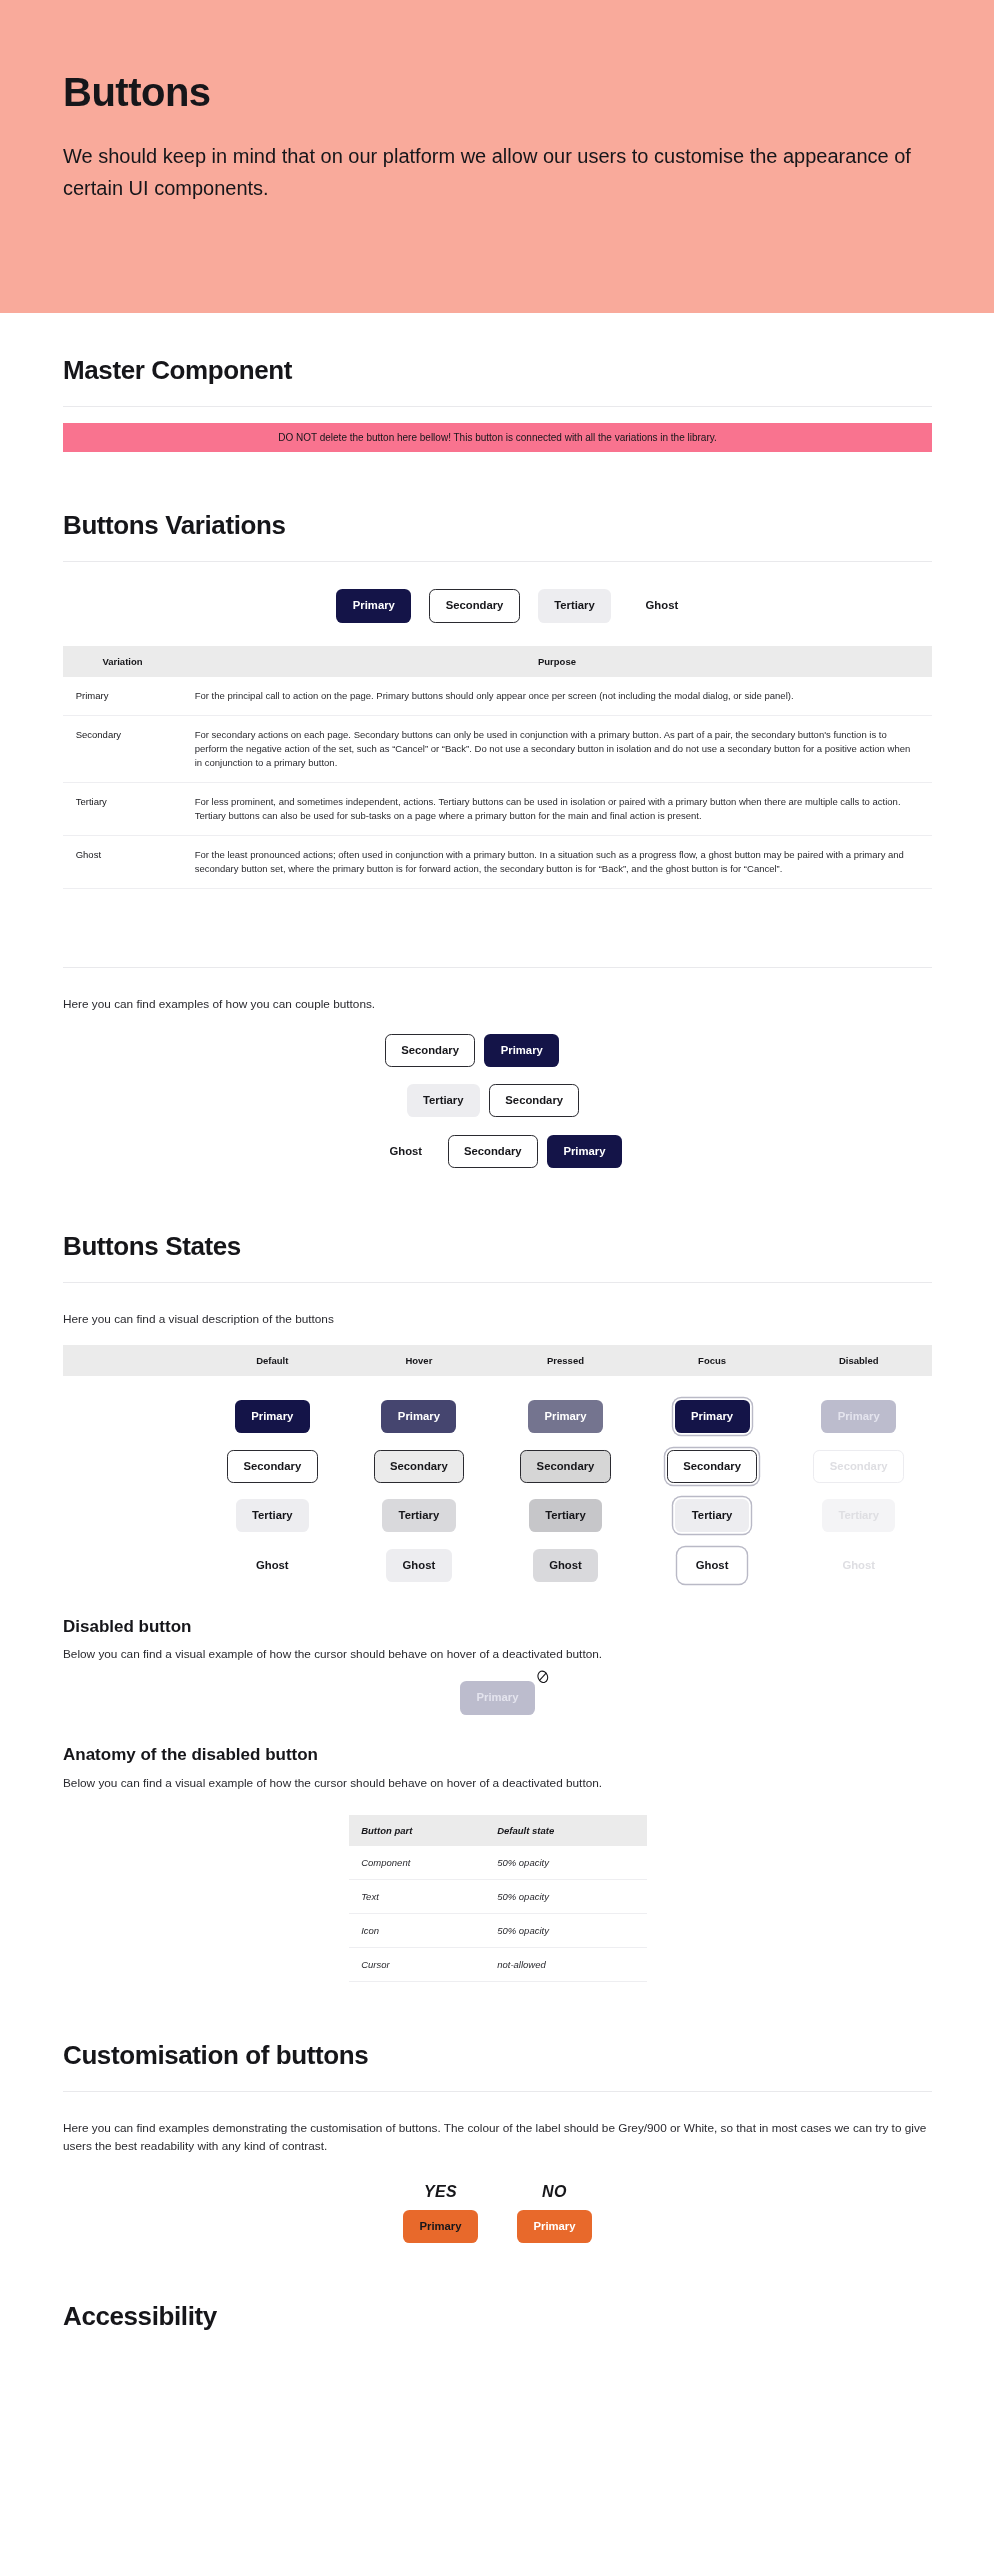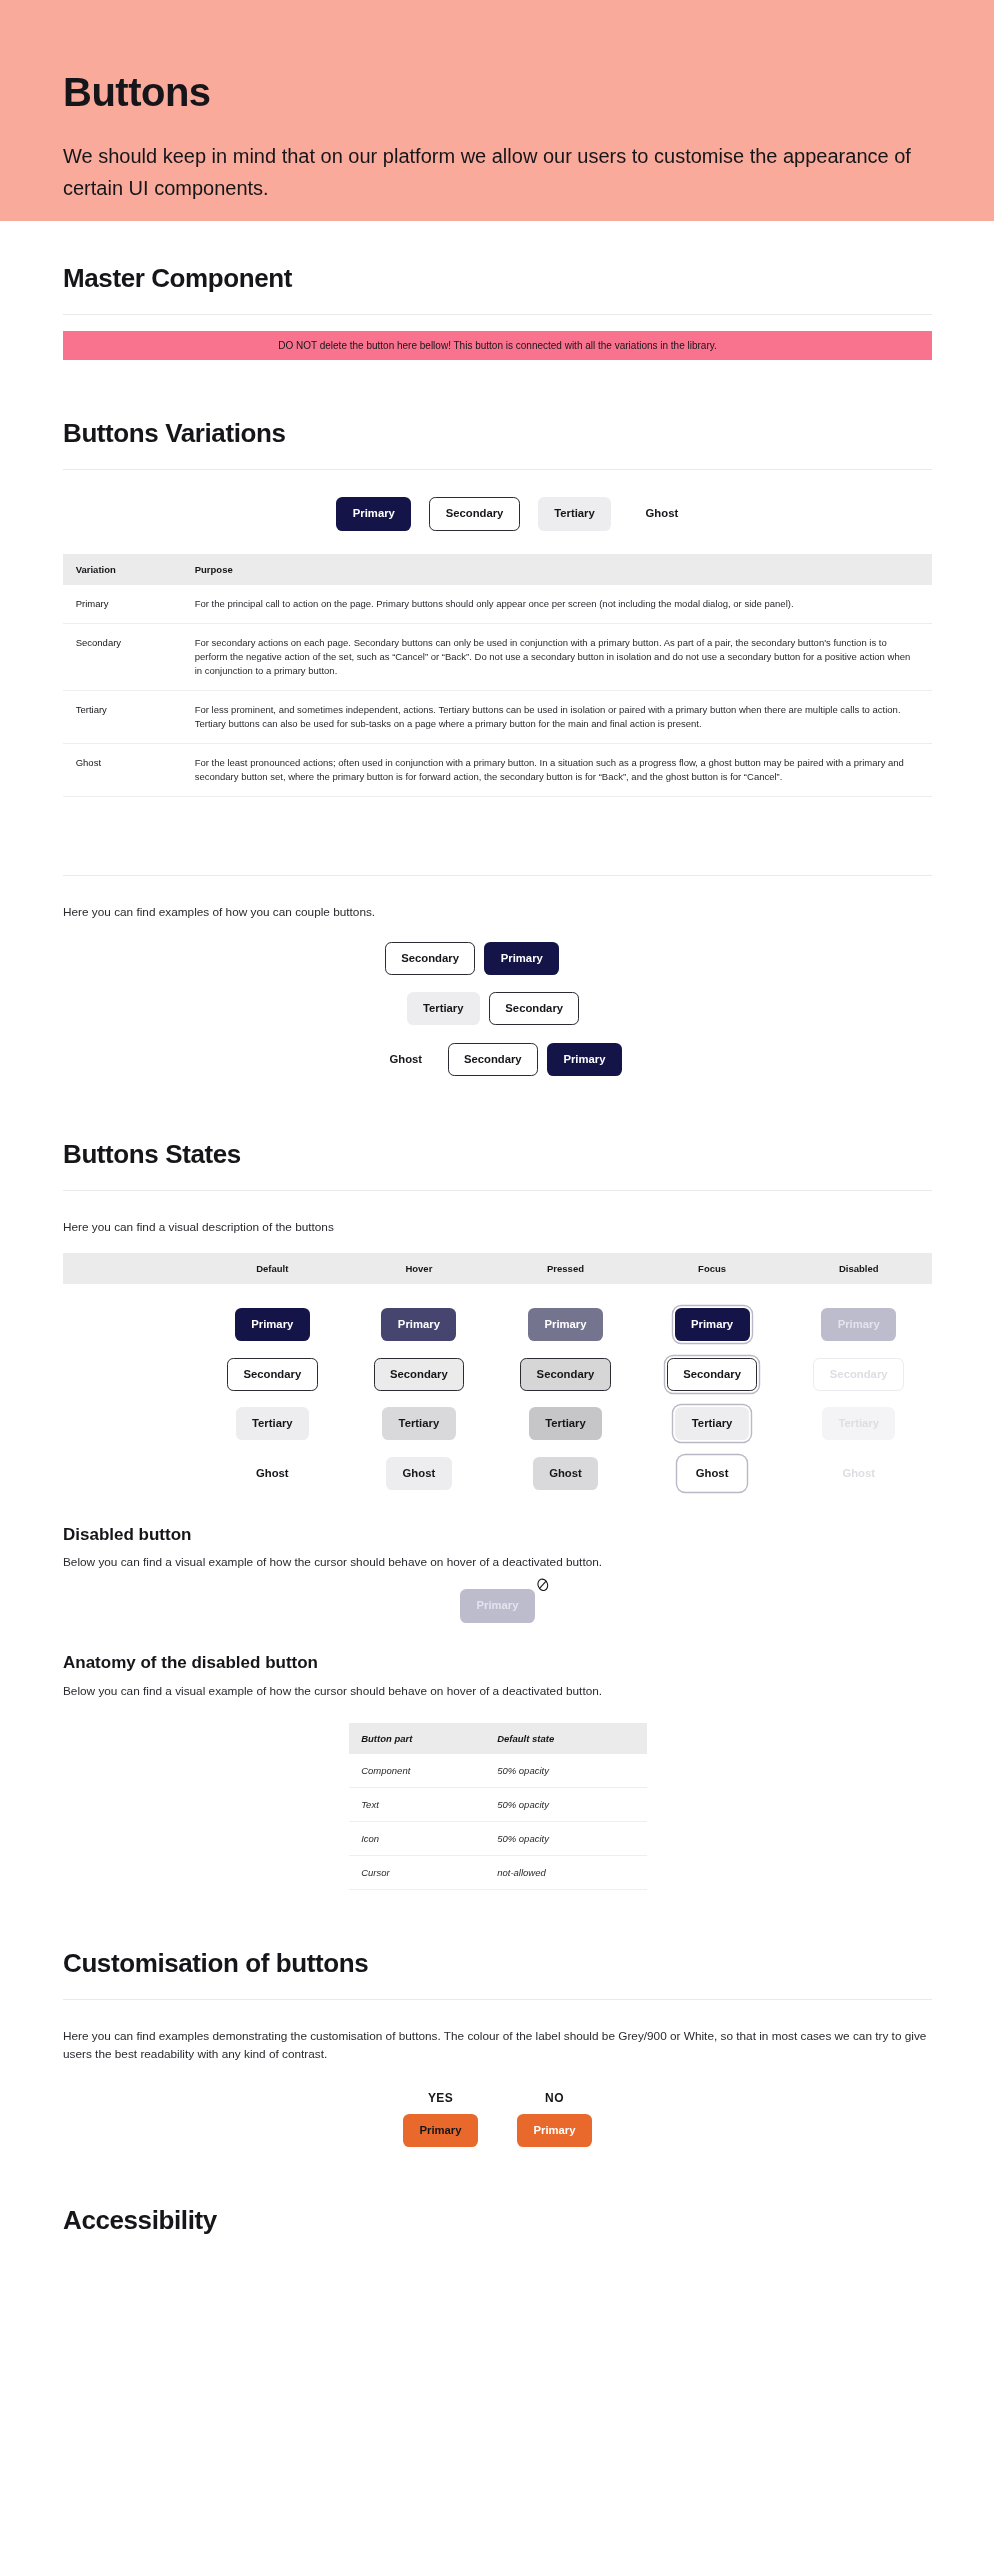--- a/index.html
+++ b/index.html
@@ -10,21 +10,21 @@
     font-family: "Liberation Sans", "DejaVu Sans", sans-serif;
     color: #1b1b1f;
     -webkit-font-smoothing: antialiased;
   }
   .page { width: 995px; position: relative; }
 
   
   .hero {
     background: #f9aa9b;
     padding: 71px 42px 0 63px;
-    height: 221px;
+    height: 313px;
   }
   .hero h1 {
     margin: 0 0 27px 0;
     font-size: 40px;
     line-height: 1.05;
     font-weight: 700;
     letter-spacing: -0.5px;
     color: #16161a;
   }
   .hero p {
@@ -132,21 +132,21 @@
     align-items: center;
     gap: 18px;
     padding: 27px 0 23.5px 0;
     padding-left: 36px;
   }
 
   
   table.data { width: 100%; border-collapse: collapse; }
   table.data thead th {
     background: #ebebeb;
-    text-align: left;
+    text-align: center;
     font-size: 9.5px;
     font-weight: 700;
     padding: 10px 12.7px;
     color: #16161a;
   }
   table.data tbody td {
     font-size: 9.5px;
     line-height: 1.5;
     padding: 11.8px 12.7px;
     border-bottom: 0.9px solid #eeeef1;
@@ -221,25 +221,26 @@
     top: -11.8px;
     width: 13.6px;
     height: 13.6px;
   }
 
   
   .yesno-labels {
     display: flex;
     justify-content: center;
     gap: 40px;
-    font-size: 12px;
+    font-size: 16px;
     font-weight: 700;
     letter-spacing: 0.4px;
     color: #16161a;
     padding-top: 27px;
+    font-style: italic;
   }
   .yesno-labels span { width: 74px; text-align: center; }
   .yesno-btns {
     display: flex;
     justify-content: center;
     gap: 40px;
     padding-top: 9px;
   }
   .yesno-btns .slot { width: 74px; display: flex; justify-content: center; }
 

